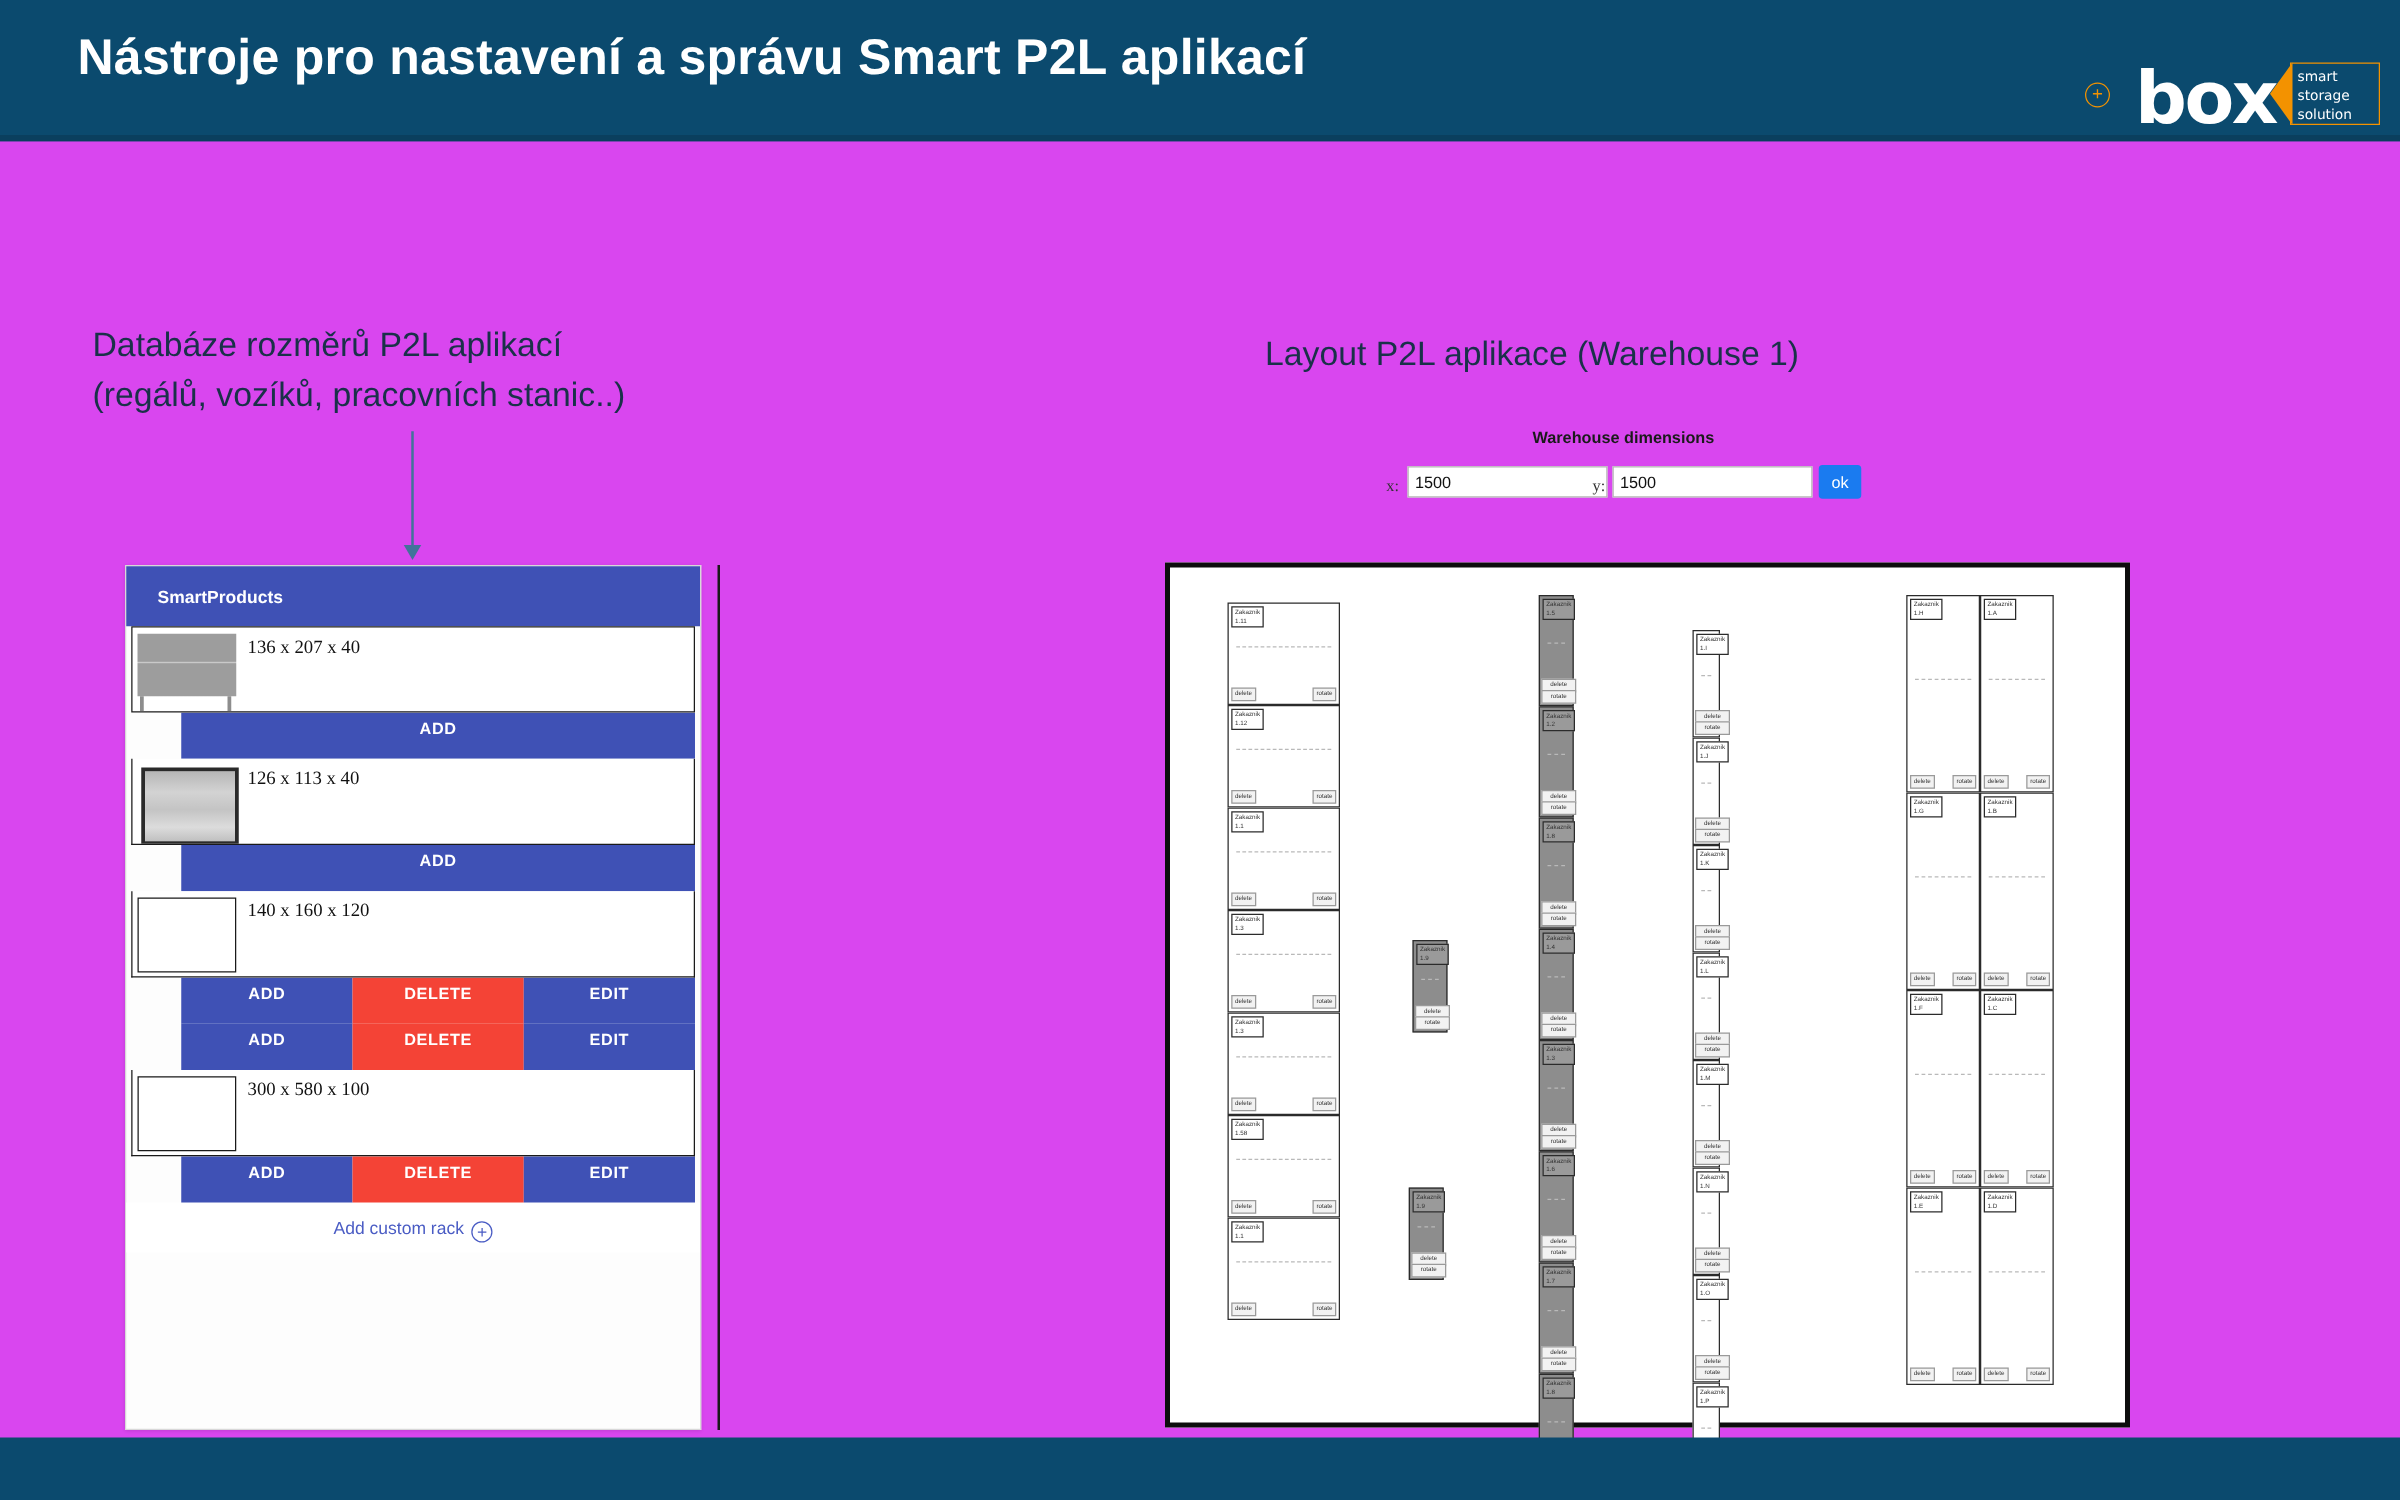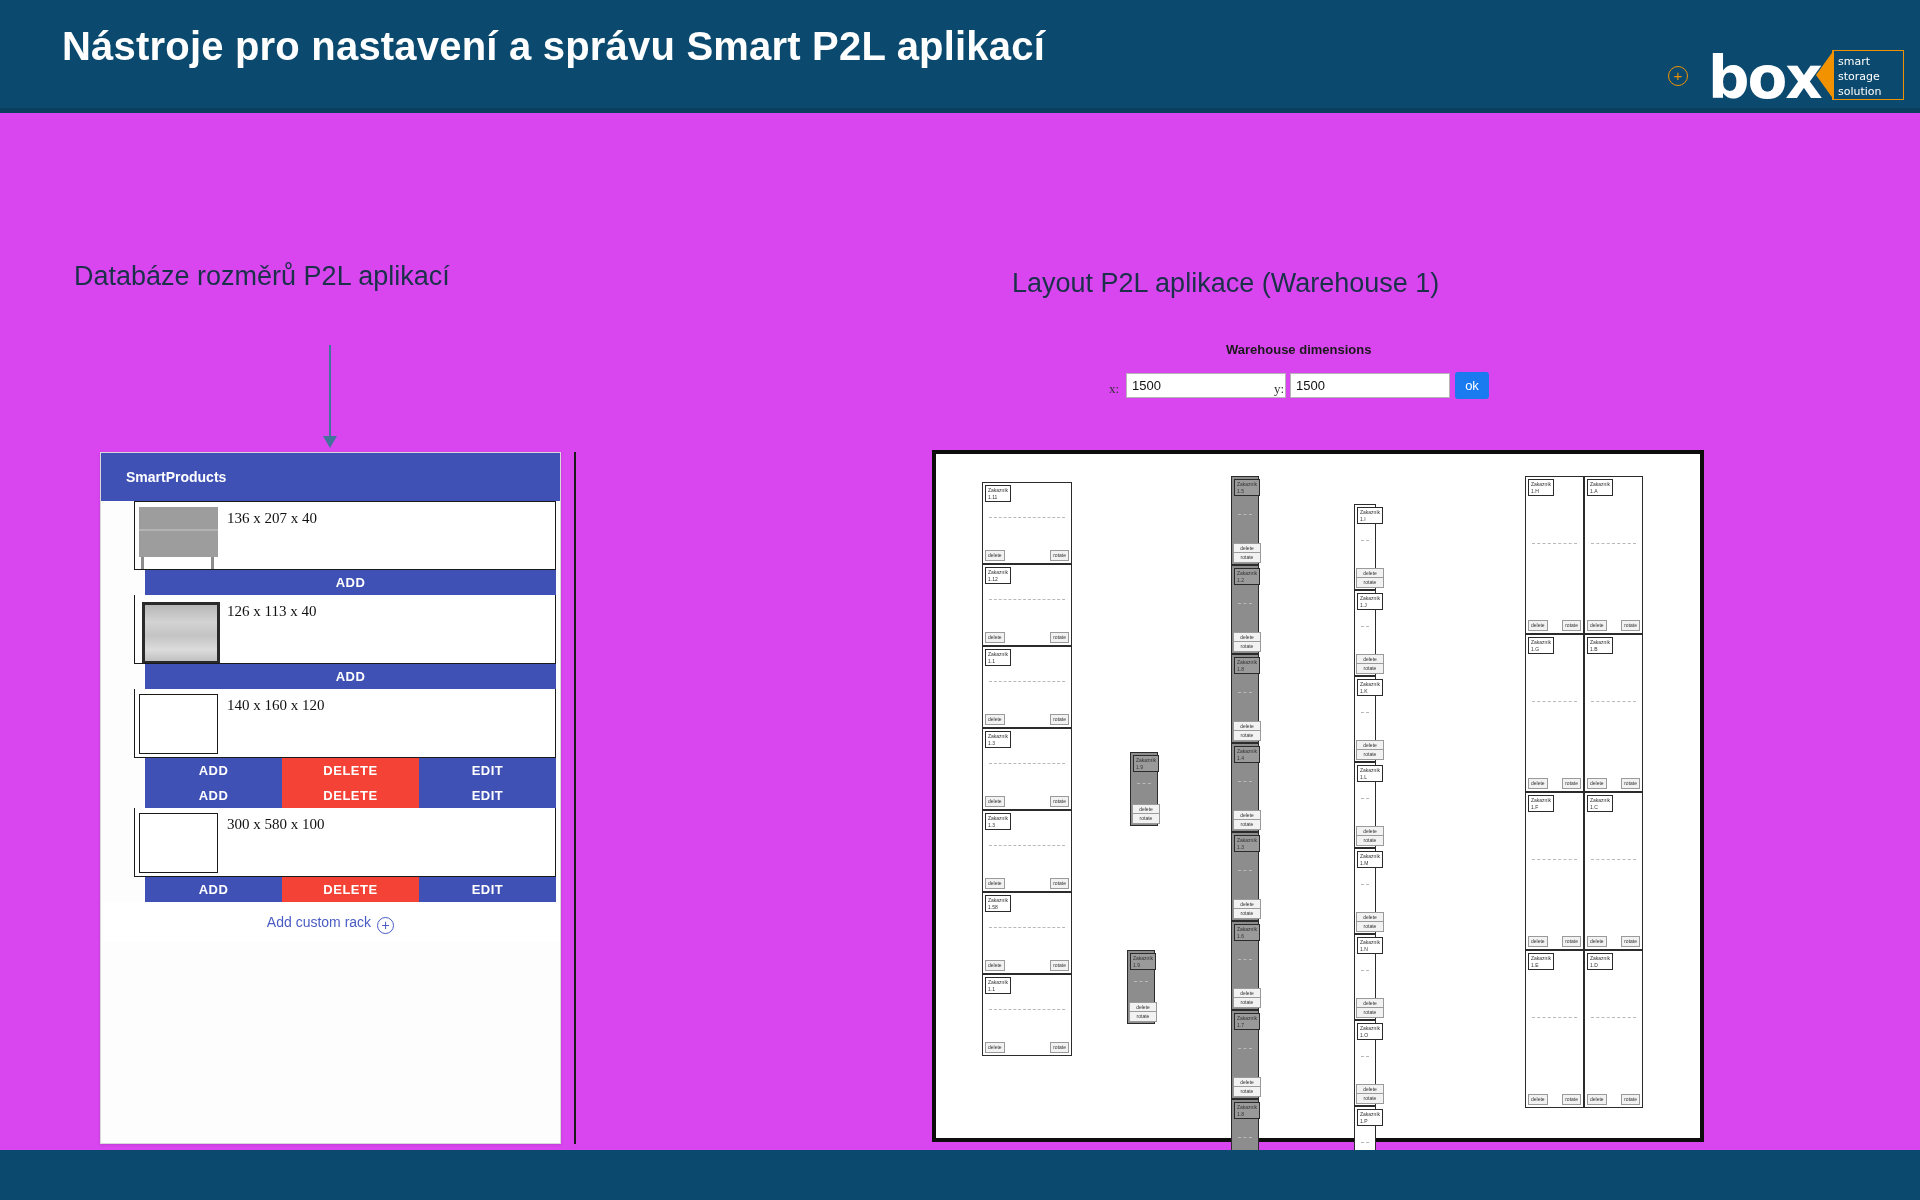--- a/index.html
+++ b/index.html
@@ -90,21 +90,21 @@
     box-shadow: 0 1px 3px rgba(0,0,0,0.12);
   }
   .sp-header {
     height: 48px; background: #3f51b5; color: #fff;
     font-size: 14px; font-weight: bold; padding: 16px 0 0 25px;
     font-family: "Liberation Sans", sans-serif;
   }
   .sp-list { padding: 0 4px; }
   .sp-row {
     border: 1.5px solid #1a1a1a; border-top: none; background: #fff;
-    height: 69px; position: relative; overflow: hidden; margin-left: 29px;
+    height: 69px; position: relative; overflow: hidden;
   }
   .sp-row.first { border-top: 1.5px solid #1a1a1a; }
   .sp-thumb {
     position: absolute; left: 4px; top: 5px; width: 79px; height: 60px;
     border: 1.5px solid #1a1a1a; background: #fff;
   }
   .sp-thumb.shelf-a {
     border: none; background: transparent;
   }
   .sp-thumb.shelf-a::before {
@@ -120,21 +120,21 @@
   }
   .sp-thumb.shelf-b::before {
     content: ""; position: absolute; left: 3px; top: 2px; width: 72px; height: 56px;
     background: linear-gradient(180deg,#b6b6b6 0%,#d3d3d3 30%,#c4c4c4 55%,#dcdcdc 80%,#c0c0c0 100%);
     border: 3px solid #2a2a2a;
   }
   .sp-dim {
     position: absolute; left: 92px; top: 8px;
     font-family: "Liberation Serif", serif; font-size: 15px; color: #111;
   }
-  .sp-btnrow { display: flex; height: 25px; padding-left: 40px; }
+  .sp-btnrow { display: flex; height: 37px; padding-left: 40px; }
   .sp-btn {
     flex: 1; color: #fff; font-size: 13px; font-weight: bold;
     text-align: center; line-height: 25px; letter-spacing: 0.5px;
   }
   .sp-btn.add { background: #3f51b5; }
   .sp-btn.del { background: #f44336; }
   .sp-btn.edit { background: #3f51b5; }
   .sp-btn.full { flex: 1 0 100%; }
   .sp-footer {
     height: 40px; text-align: center; line-height: 40px;
@@ -233,20 +233,21 @@
       <div class="logo-plus">+</div>
       <div class="logo-chevron"></div>
       <div class="logo-tag">smart storage solution</div>
     </div>
   </div>
   <div class="header-accent"></div>
 
 
   <div class="left-caption">
     <div>Databáze rozměrů P2L aplikací</div>
+    <div>(regálů, vozíků, pracovních stanic..)</div>
   </div>
   <div class="arrow-line"></div>
   <div class="arrow-head"></div>
 
   <div class="right-caption">Layout P2L aplikace (Warehouse 1)</div>
 
   <div class="sp-panel">
     <div class="sp-header">SmartProducts</div>
     <div class="sp-list" id="sp-list">
         <div class="sp-row first">

